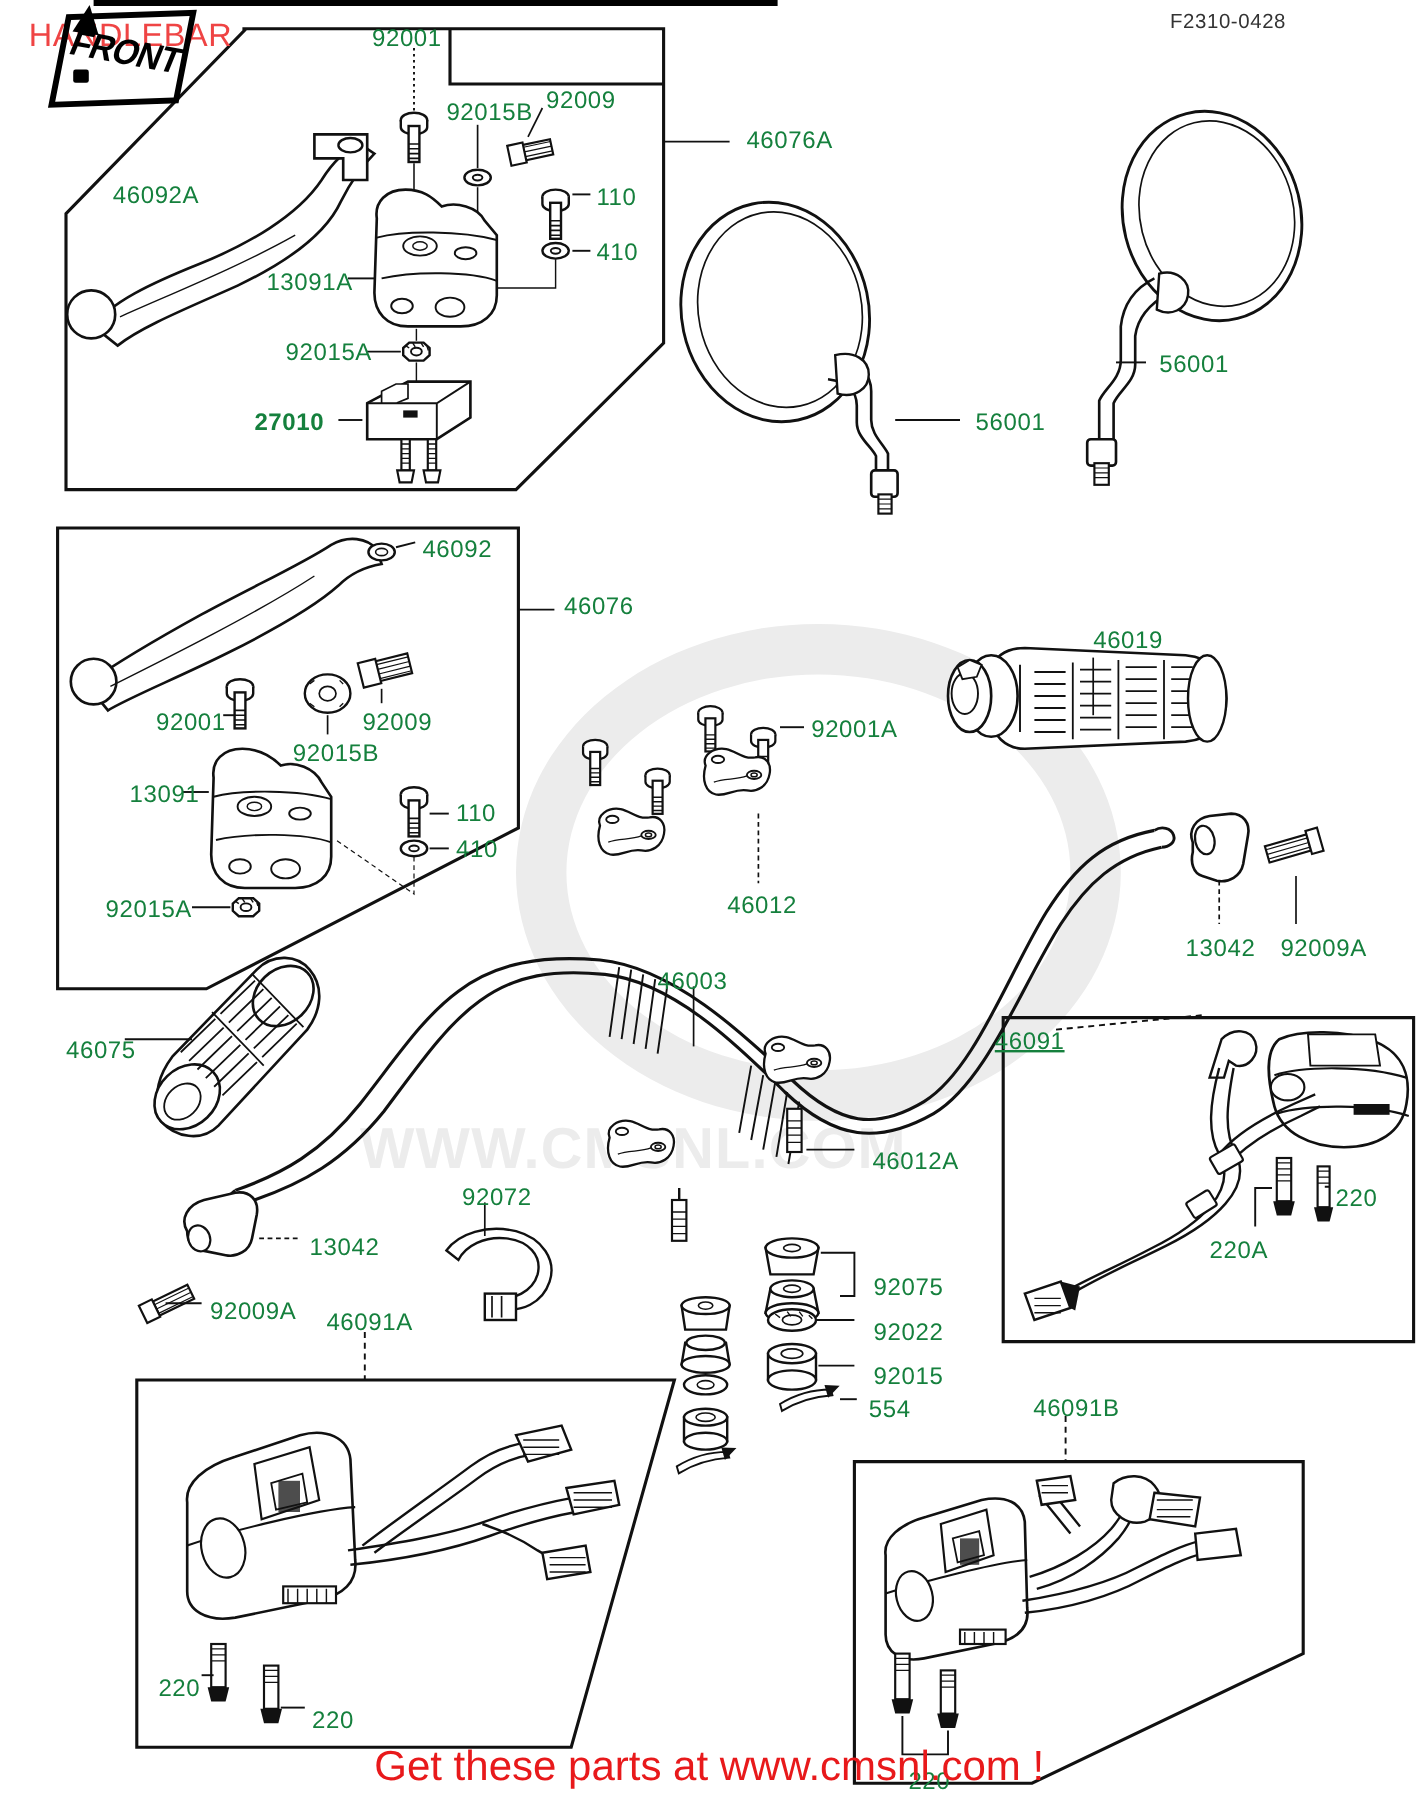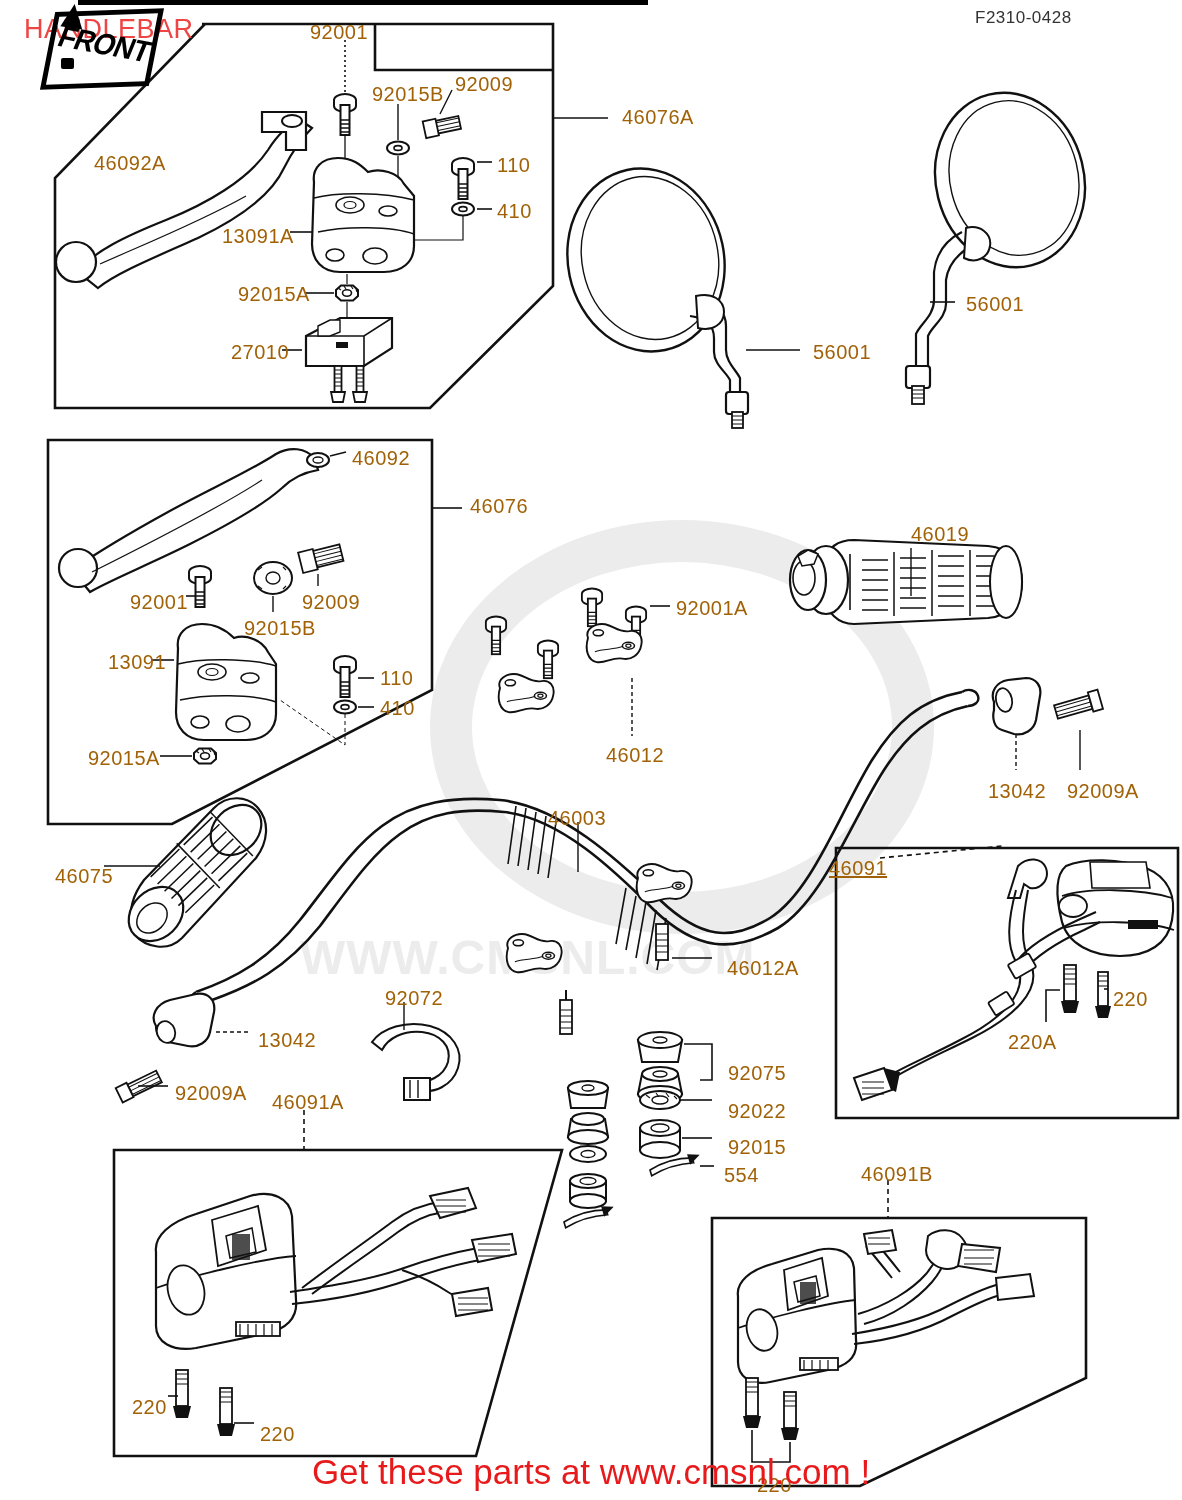--- a/index.html
+++ b/index.html
@@ -1,21 +1,21 @@
 <!DOCTYPE html>
 <html><head>
 <meta charset="utf-8">
 <title>Handlebar Parts Diagram</title>
 <style>
   html,body{margin:0;padding:0;background:#fff;}
   body{font-family:"Liberation Sans",sans-serif;}
   #page{position:relative;width:1182px;height:1500px;background:#fff;overflow:hidden;}
   #svgroot{position:absolute;left:0;top:0;width:1182px;height:1500px;}
 
-  .lbl{position:absolute;font-family:"Liberation Sans",sans-serif;font-size:20px;color:#a16207;
+  .lbl{position:absolute;font-family:"Liberation Sans",sans-serif;font-size:20px;color:#15803d;
        letter-spacing:0.5px;white-space:nowrap;line-height:1;}
   .lbl.num{font-size:20px;}
 
   #title{position:absolute;left:24px;top:14px;font-size:27px;color:#ef4444;letter-spacing:0.5px;}
   #docref{position:absolute;left:975px;top:8px;font-size:17px;color:#333;letter-spacing:0.5px;}
   #topbar{position:absolute;left:78px;top:0px;width:570px;height:5px;background:#000;}
 
   #frontbox{position:absolute;left:48px;top:10px;width:108px;height:78px;
             transform:skewX(-13deg) rotate(-2deg);}
   #frontbox .fb-border{position:absolute;inset:0;border:5px solid #000;}
@@ -527,21 +527,21 @@
   <div id="callout-layer">
       <div class="lbl num" style="left: 310px; top: 22px;">92001</div>
       <div class="lbl num" style="left: 372px; top: 84px;">92015B</div>
       <div class="lbl num" style="left: 455px; top: 74px;">92009</div>
       <div class="lbl num" style="left: 622px; top: 107px;">46076A</div>
       <div class="lbl num" style="left: 497px; top: 155px;">110</div>
       <div class="lbl num" style="left: 497px; top: 201px;">410</div>
       <div class="lbl num" style="left: 94px; top: 153px;">46092A</div>
       <div class="lbl num" style="left: 222px; top: 226px;">13091A</div>
       <div class="lbl num" style="left: 238px; top: 284px;">92015A</div>
-      <div class="lbl num" style="left: 231px; top: 342px;">27010</div>
+      <div class="lbl num" style="left: 212px; top: 342px; font-weight: bold;">27010</div>
       <div class="lbl num" style="left: 813px; top: 342px;">56001</div>
       <div class="lbl num" style="left: 966px; top: 294px;">56001</div>
       <div class="lbl num" style="left: 352px; top: 448px;">46092</div>
       <div class="lbl num" style="left: 470px; top: 496px;">46076</div>
       <div class="lbl num" style="left: 130px; top: 592px;">92001</div>
       <div class="lbl num" style="left: 302px; top: 592px;">92009</div>
       <div class="lbl num" style="left: 244px; top: 618px;">92015B</div>
       <div class="lbl num" style="left: 108px; top: 652px;">13091</div>
       <div class="lbl num" style="left: 380px; top: 668px;">110</div>
       <div class="lbl num" style="left: 380px; top: 698px;">410</div>

